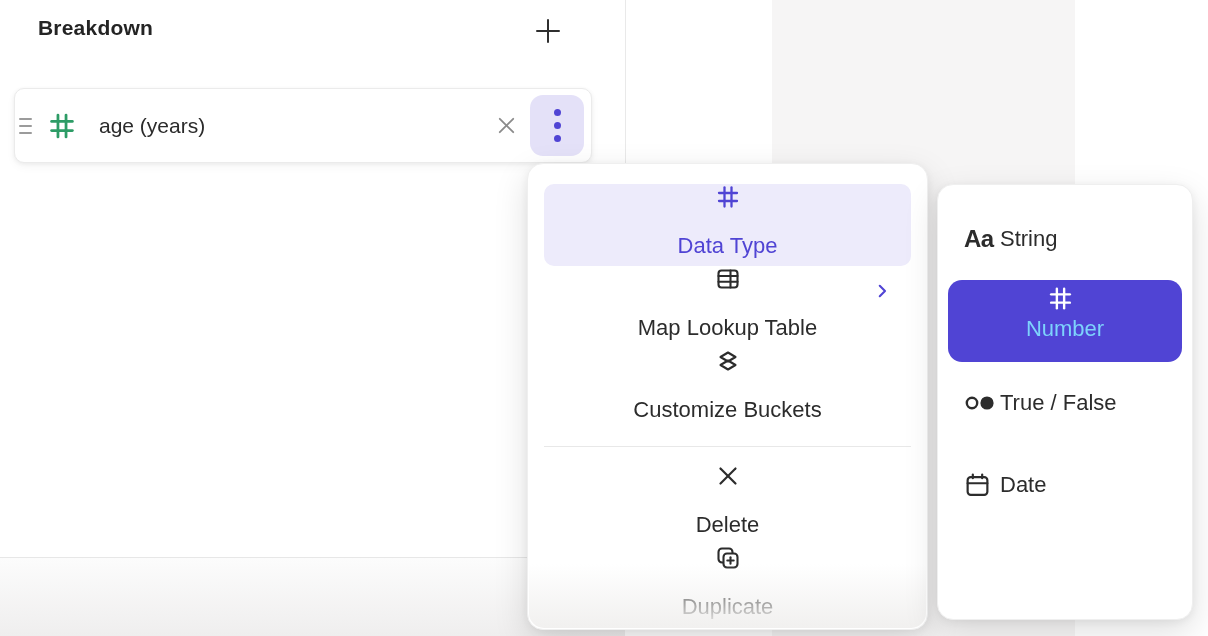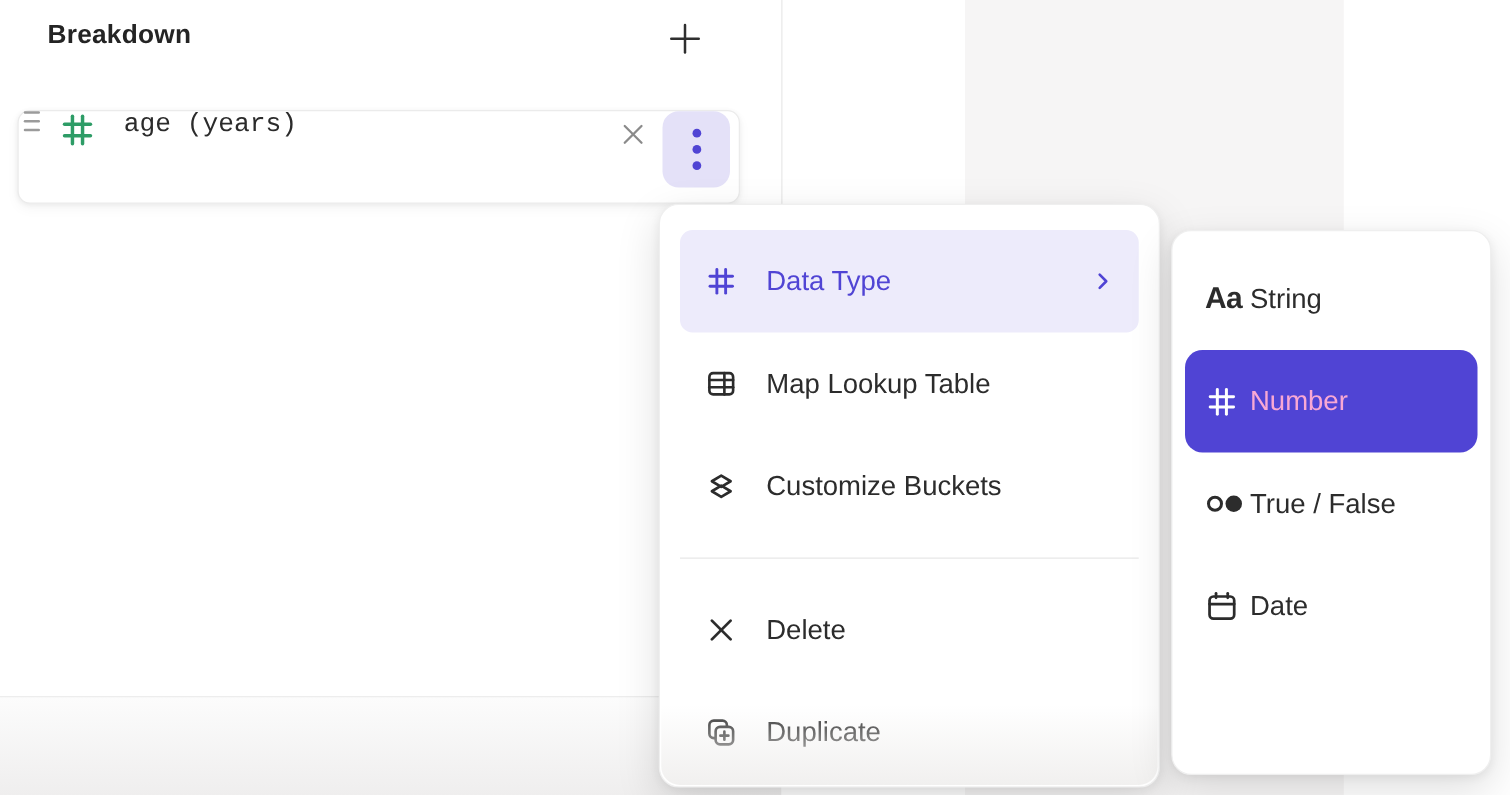--- a/index.html
+++ b/index.html
@@ -24,46 +24,46 @@
   .footer-shade{position:absolute;left:0;top:558px;width:625px;height:78px;
     background:linear-gradient(180deg,#fcfcfc 0%,#efeeee 100%);}
   
   .panel-header{position:absolute;left:38px;top:16px;width:552px;display:flex;align-items:center;}
   .panel-title{font-size:21px;font-weight:700;color:#242424;letter-spacing:.2px;text-align:center;}
   .add-btn{position:absolute;left:529px;top:12px;width:38px;height:38px;display:flex;align-items:center;justify-content:center;cursor:pointer;background:none;border:none;padding:0;}
   
   .chip{position:absolute;left:14px;top:88px;width:578px;height:75px;background:#fff;
     border:1px solid var(--border,#ebebeb);border-radius:10px;
     box-shadow:0 1px 4px rgba(0,0,0,.06),0 4px 10px rgba(0,0,0,.04);
-    display:flex;align-items:flex-start;box-sizing:border-box;padding:0 7px 0 4px;font-family:Liberation Mono, monospace;}
+    display:flex;align-items:center;box-sizing:border-box;padding:0 7px 0 4px;}
   .chip .drag{width:15px;display:flex;flex-direction:column;gap:5px;margin-right:13px;}
   .chip .drag span{display:block;height:2px;width:13px;background:#9b9b9b;border-radius:1px;}
   .chip-label{font-size:21px;font-weight:500;color:#2b2b2b;margin-left:22px;}
   .chip-close{margin-left:auto;width:36px;height:36px;display:flex;align-items:center;justify-content:center;background:none;border:none;padding:0;cursor:pointer;}
   .chip-menu-btn{width:54px;height:61px;margin-left:6px;border:none;cursor:pointer;
     background:var(--accent_soft,#e4e1f8);border-radius:13px;
     display:flex;flex-direction:column;align-items:center;justify-content:center;gap:6px;padding:0;}
   .chip-menu-btn i{width:7px;height:7px;border-radius:50%;background:var(--accent,#5044d4);}
   
   .menu{position:absolute;background:#fff;border:1px solid #efefef;border-radius:16px;
     box-shadow:0 12px 34px rgba(0,0,0,.13),0 2px 8px rgba(0,0,0,.06);box-sizing:border-box;}
   .menu-1{left:527px;top:163px;width:401px;height:467px;padding-top:20px;overflow:hidden;}
   .menu-2{left:937px;top:184px;width:256px;height:436px;padding-top:13px;}
   .m-item{display:flex;align-items:center;height:82px;margin:0 16px;border-radius:10px;
-    padding:0 20px;gap:23px;font-size:22px;font-weight:500;color:#2c2c2c;cursor:pointer;box-sizing:border-box;}
+    padding:0 20px;gap:23px;font-size:22px;font-weight:500;color:#2c2c2c;cursor:pointer;box-sizing:border-box;flex-direction:column;}
   .m-item .ic{width:26px;height:26px;flex:0 0 26px;display:flex;align-items:center;justify-content:center;}
   .m-item.active{background:var(--accent_light,#edebfb);color:var(--accent,#5044d4);}
   .m-item .chev{margin-left:auto;display:flex;align-items:center;}
   .m-divider{height:1px;background:#e8e8e8;margin:16px 16px;}
   .menu-fade{position:absolute;left:1px;right:1px;bottom:1px;height:64px;pointer-events:none;
     background:linear-gradient(180deg,rgba(255,255,255,0) 0%,#f1f0ef 100%);border-radius:0 0 15px 15px;}
   .s-item{display:flex;align-items:center;height:82px;margin:0 10px;border-radius:14px;
     padding:0 16px;font-size:22px;font-weight:500;color:#2c2c2c;cursor:pointer;box-sizing:border-box;}
   .s-item .ic{width:36px;height:28px;flex:0 0 36px;display:flex;align-items:center;justify-content:flex-start;}
-  .s-item.selected{background:var(--accent,#5044d4);color:#f9a8d4;}
+  .s-item.selected{background:var(--accent,#5044d4);color:#7dd3fc;flex-direction:column;}
   .aa{font-size:24px;font-weight:600;letter-spacing:-.5px;color:#2c2c2c;line-height:1;}
   svg{display:block;}
 </style>
 </head>
 <body>
 
 <div class="stage">
 
   <div class="gray-strip"></div>
   <div class="v-divider"></div>

